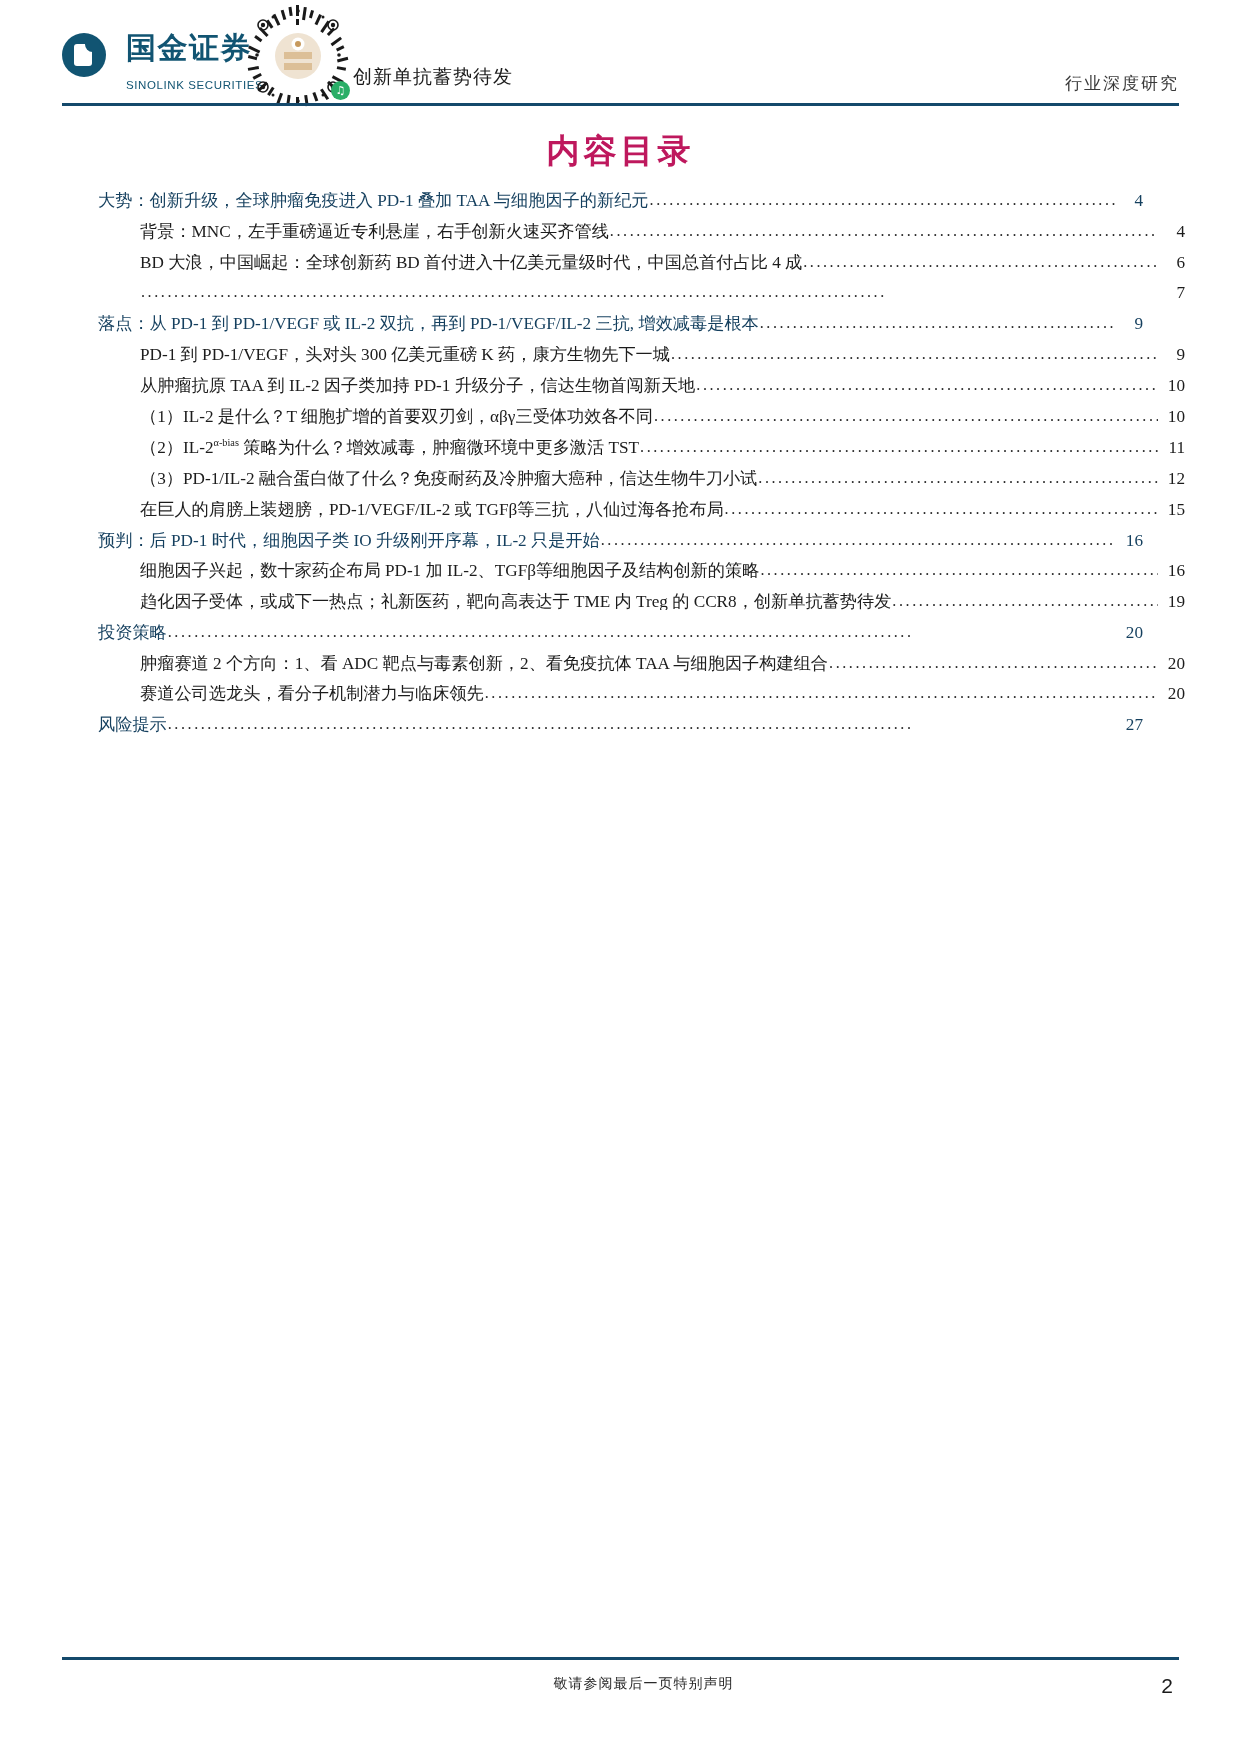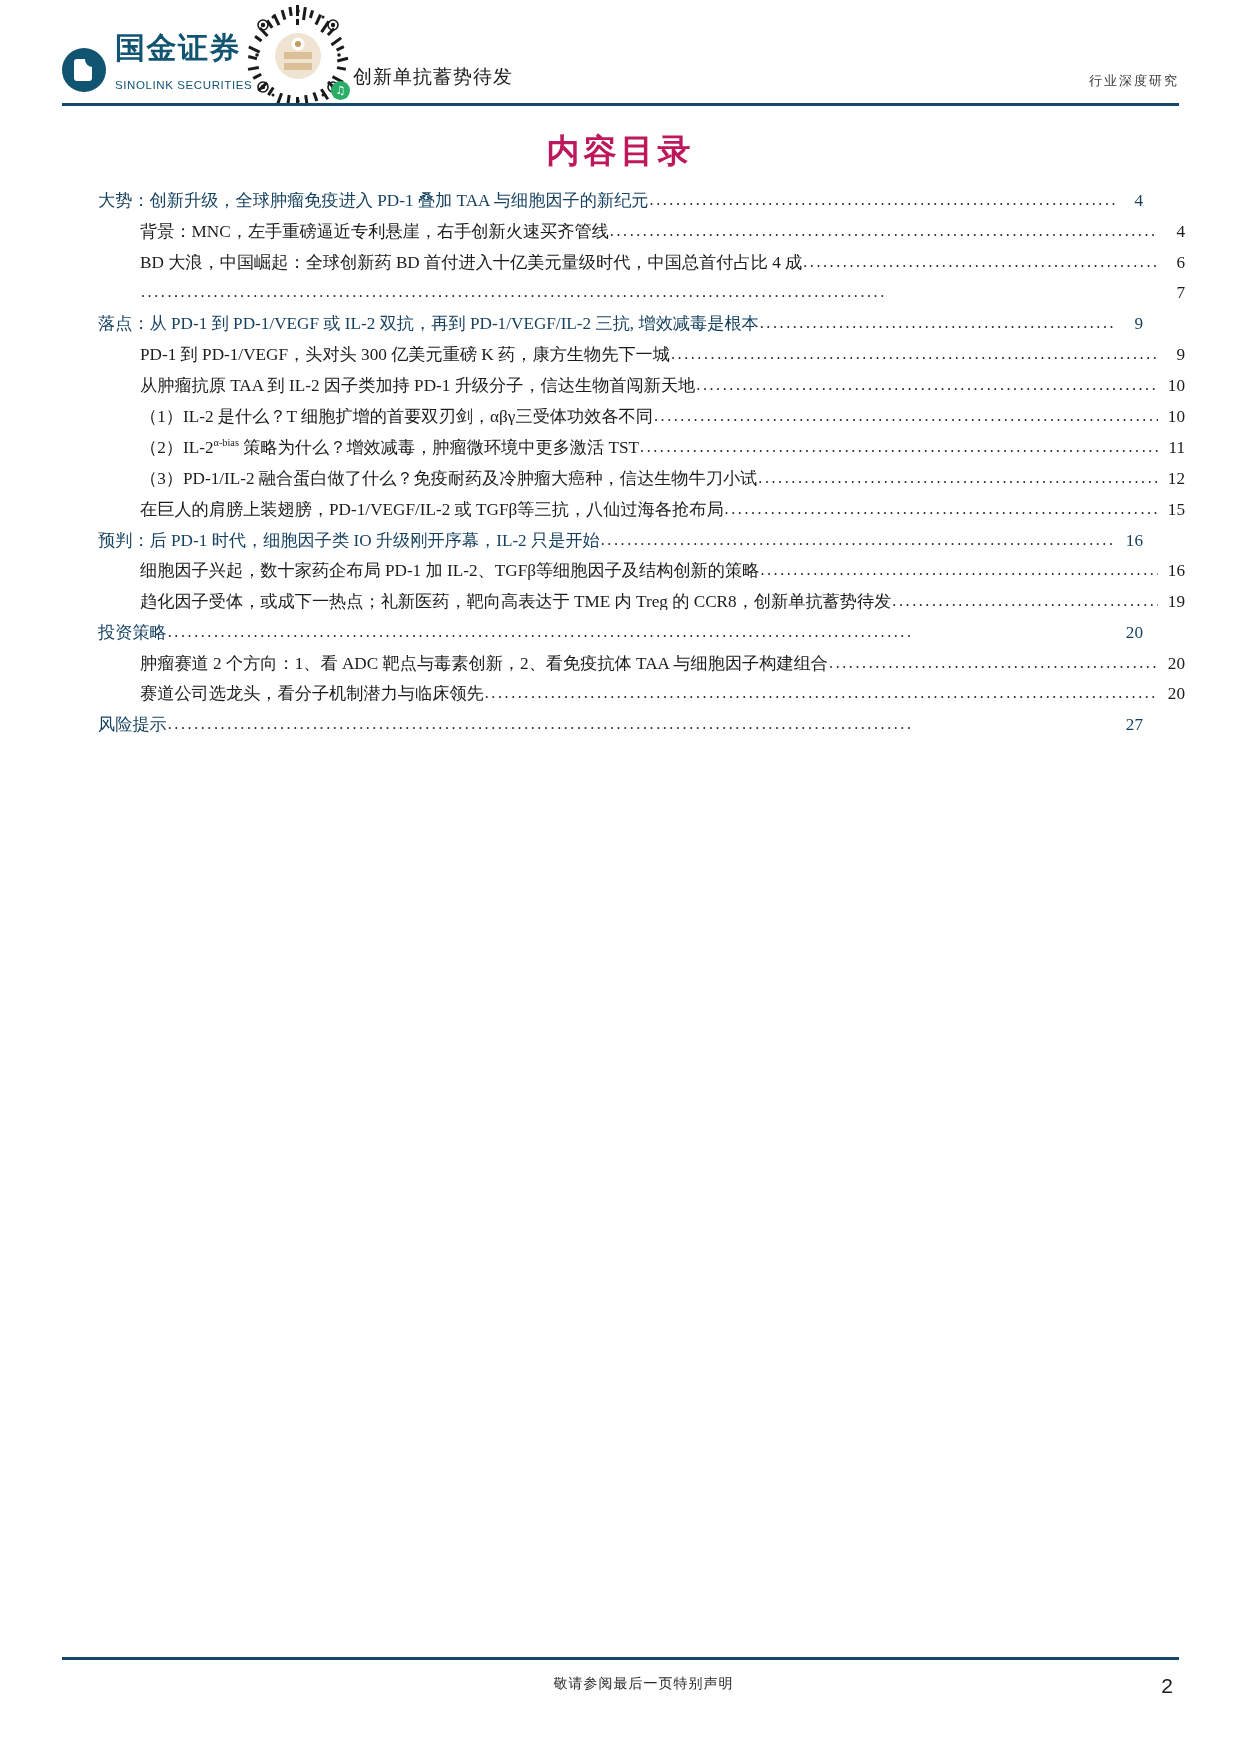--- a/index.html
+++ b/index.html
@@ -29,21 +29,22 @@
     top: 0;
     width: 1241px;
     height: 112px;
   }
 
   .logo-block {
     position: absolute;
     left: 62px;
     top: 33px;
     display: flex;
-    align-items: flex-end;
+    align-items: flex-start;
+    gap: 11px;
   }
   .logo-mark {
     width: 44px;
     height: 44px;
     border-radius: 50%;
     background: #115472;
     position: relative;
     flex: none;
   }
   .logo-mark::after {
@@ -128,21 +129,21 @@
     color: #1a1a1a;
     letter-spacing: 1px;
     white-space: nowrap;
   }
 
   .header-right {
     position: absolute;
     right: 62px;
     top: 72px;
     font-family: "Liberation Serif", serif;
-    font-size: 13px;
+    font-size: 17px;
     color: #3a3a3a;
     letter-spacing: 2px;
     white-space: nowrap;
   }
 
   .header-rule {
     position: absolute;
     left: 62px;
     right: 62px;
     top: 103px;

